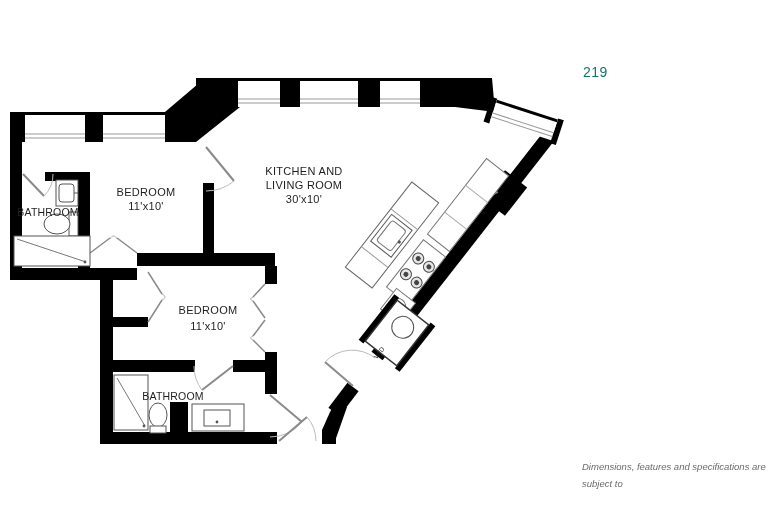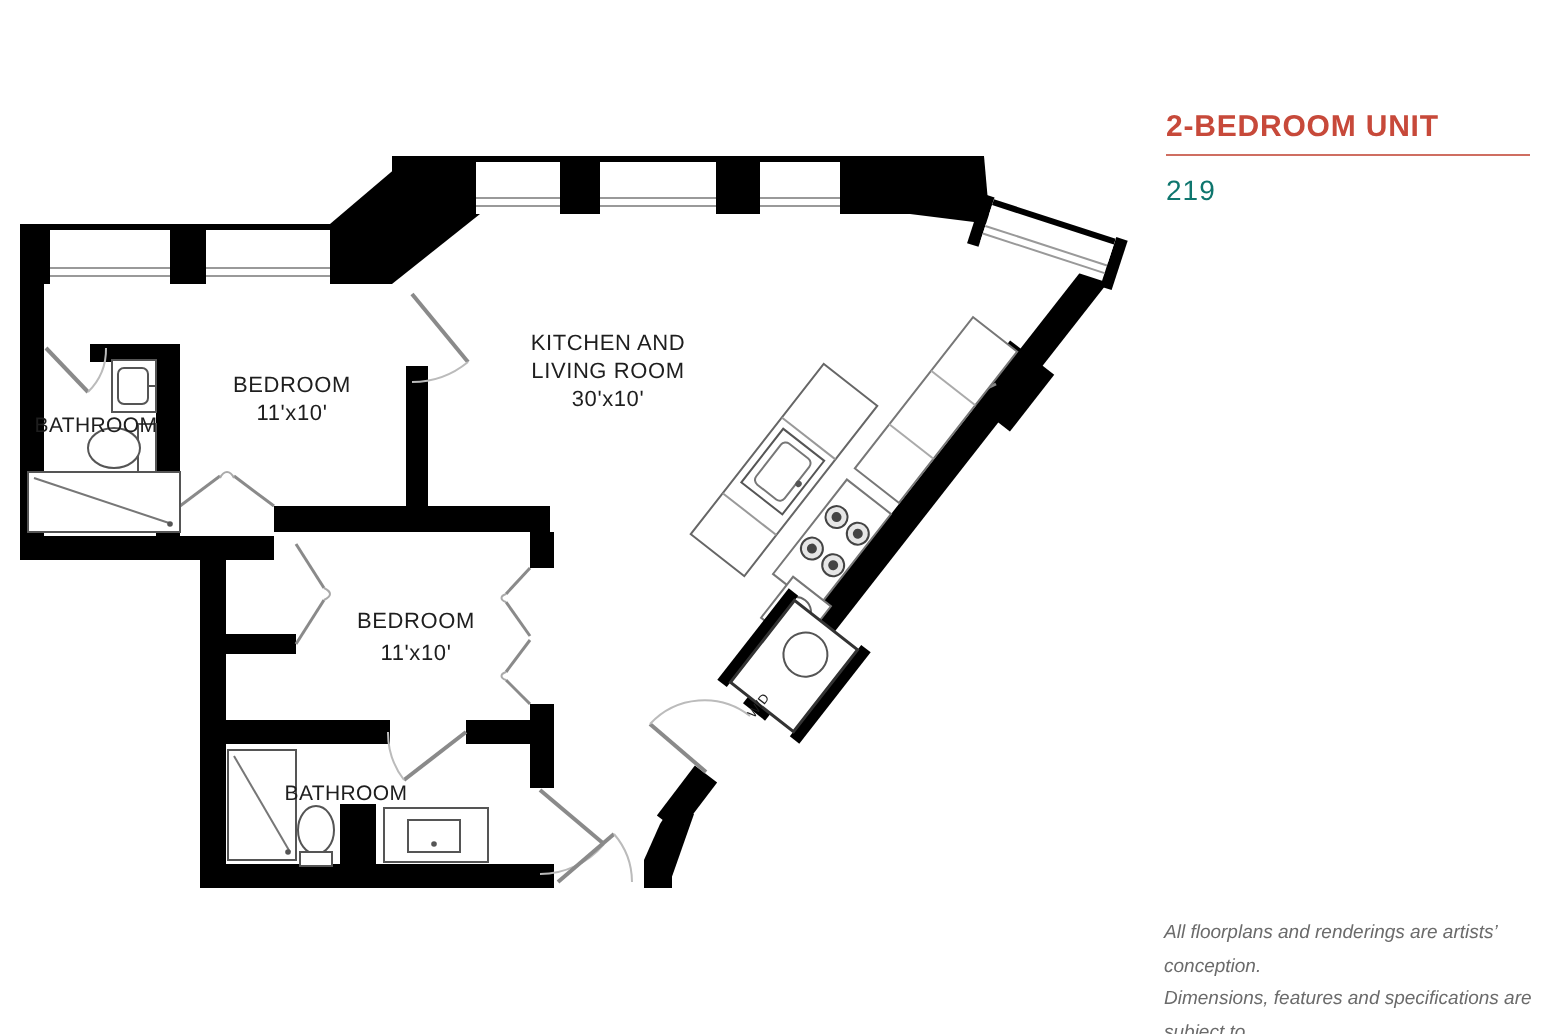--- a/index.html
+++ b/index.html
@@ -262,23 +262,21 @@
       <text class="room-label" x="208" y="314">BEDROOM</text>
       <text class="room-label" x="208" y="330">11'x10'</text>
 
       <text class="room-label-sm" x="173" y="400">BATHROOM</text>
 
       <text class="wd-label" x="0" y="0" transform="translate(381,354) rotate(-52)">W/D</text>
     </g>
   </svg>
 
   <div class="title-block">
-    <h1 class="unit-title">2-BEDROOM UNIT</h1>
     <div class="unit-number">219</div>
   </div>
 
   <div class="disclaimer">
-    <div>All floorplans and renderings are artists’ conception.</div>
     <div>Dimensions, features and specifications are subject to</div>
 
   </div>
 
 </div>
 
 </body></html>

